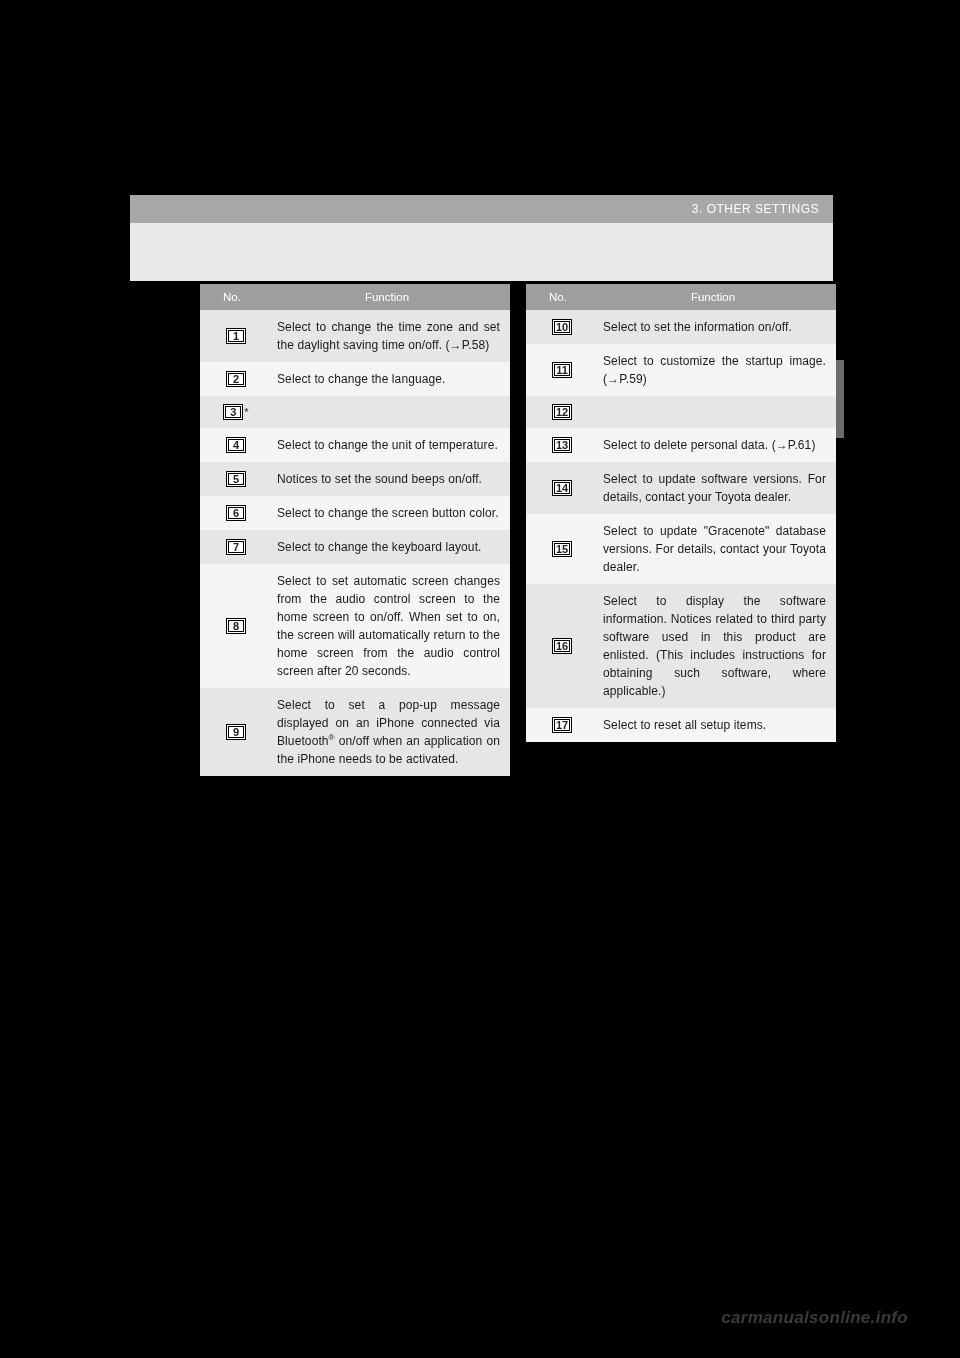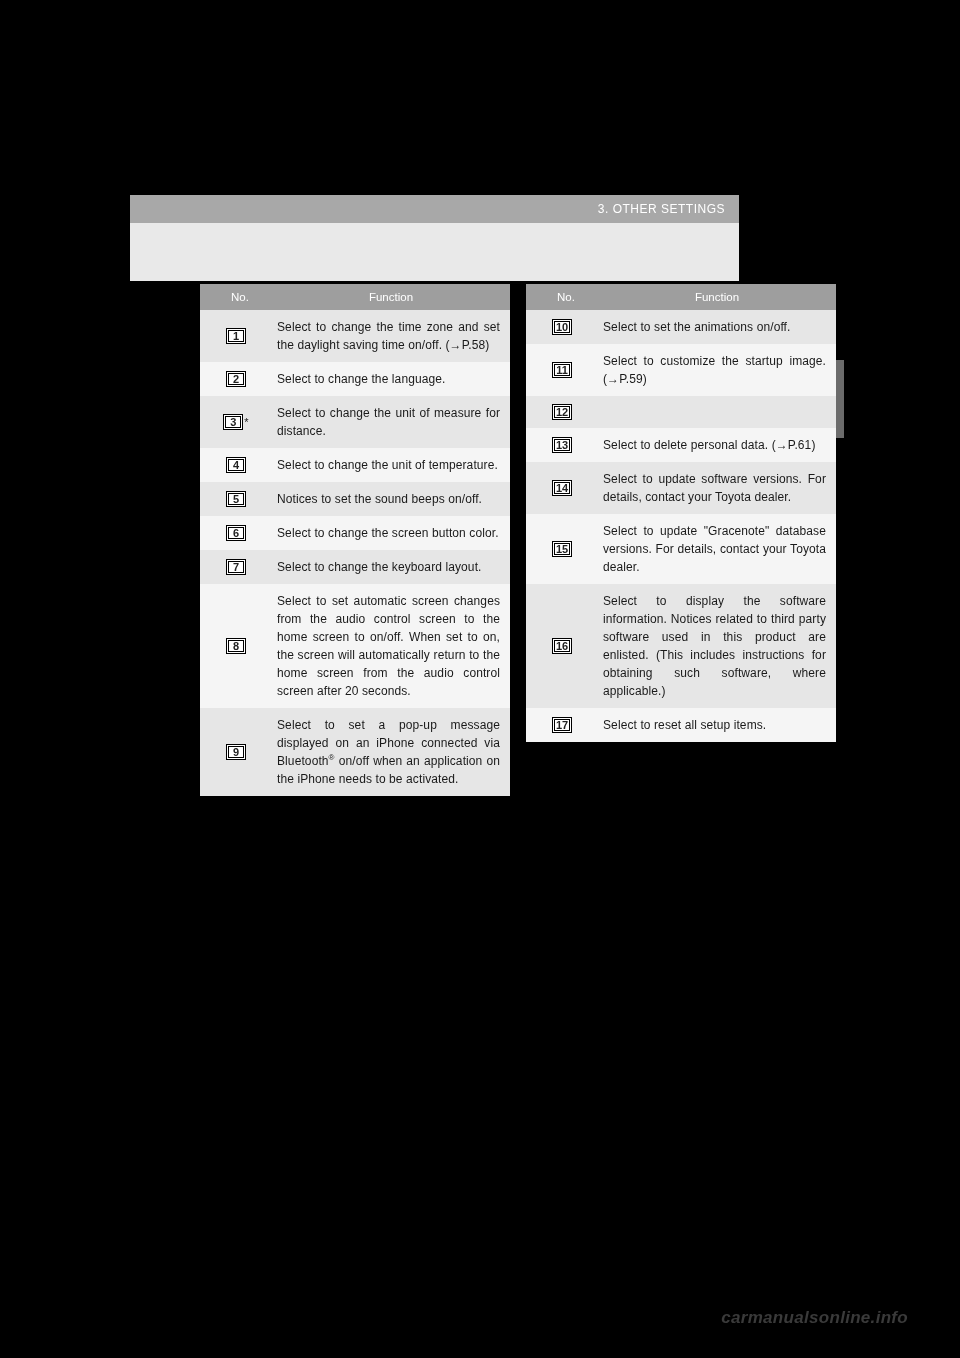--- a/index.html
+++ b/index.html
@@ -8,21 +8,21 @@
     width: 960px;
     height: 1358px;
     font-family: Arial, Helvetica, sans-serif;
     position: relative;
     overflow: hidden;
   }
   .top-region {
     position: absolute;
     top: 195px;
     left: 130px;
-    width: 609px;
+    width: 703px;
     text-align: right;
   }
   .chapter-bar {
     height: 28px;
     background: #a8a8a8;
     display: flex;
     align-items: center;
     justify-content: flex-end;
     padding-right: 14px;
     color: #fff;
@@ -49,21 +49,21 @@
     color: #222;
   }
   .tbl-head {
     display: flex;
     background: #9e9e9e;
     color: #fff;
     height: 26px;
     align-items: center;
     font-size: 11.5px;
   }
-  .th-no { width: 64px; text-align: center; margin-left: 8px; }
+  .th-no { width: 64px; text-align: center; }
   .th-func { flex: 1; text-align: center; }
   .tbl-row {
     display: flex;
     align-items: center;
     padding: 8px 10px 8px 8px;
   }
   .tbl-row:nth-child(even) { background: #f5f5f5; }
   .tbl-row:nth-child(odd) { background: #e6e6e6; }
   .cell-no {
     width: 56px;
@@ -166,21 +166,20 @@
           </div>
           <div class="cell-func">Select to change the language.</div>
         </div>
         <div class="tbl-row">
           <div class="cell-no">
             <div class="num-box dbl">
               <span>3</span>
             </div>
             <span class="star-note">*</span>
           </div>
-          <div class="cell-func">Select to change the unit of measure for distance.</div>
         </div>
         <div class="tbl-row">
           <div class="cell-no">
             <div class="num-box dbl">
               <span>4</span>
             </div>
           </div>
           <div class="cell-func">Select to change the unit of temperature.</div>
         </div>
         <div class="tbl-row">
@@ -231,21 +230,21 @@
       <div class="th-no">No.</div>
       <div class="th-func">Function</div>
     </div>
     <div id="body-right">
         <div class="tbl-row">
           <div class="cell-no">
             <div class="num-box dbl">
               <span>10</span>
             </div>
           </div>
-          <div class="cell-func">Select to set the animations on/off.</div>
+          <div class="cell-func">Select to set the information on/off.</div>
         </div>
         <div class="tbl-row">
           <div class="cell-no">
             <div class="num-box dbl">
               <span>11</span>
             </div>
           </div>
           <div class="cell-func">Select to customize the startup image. (→P.59)</div>
         </div>
         <div class="tbl-row">

